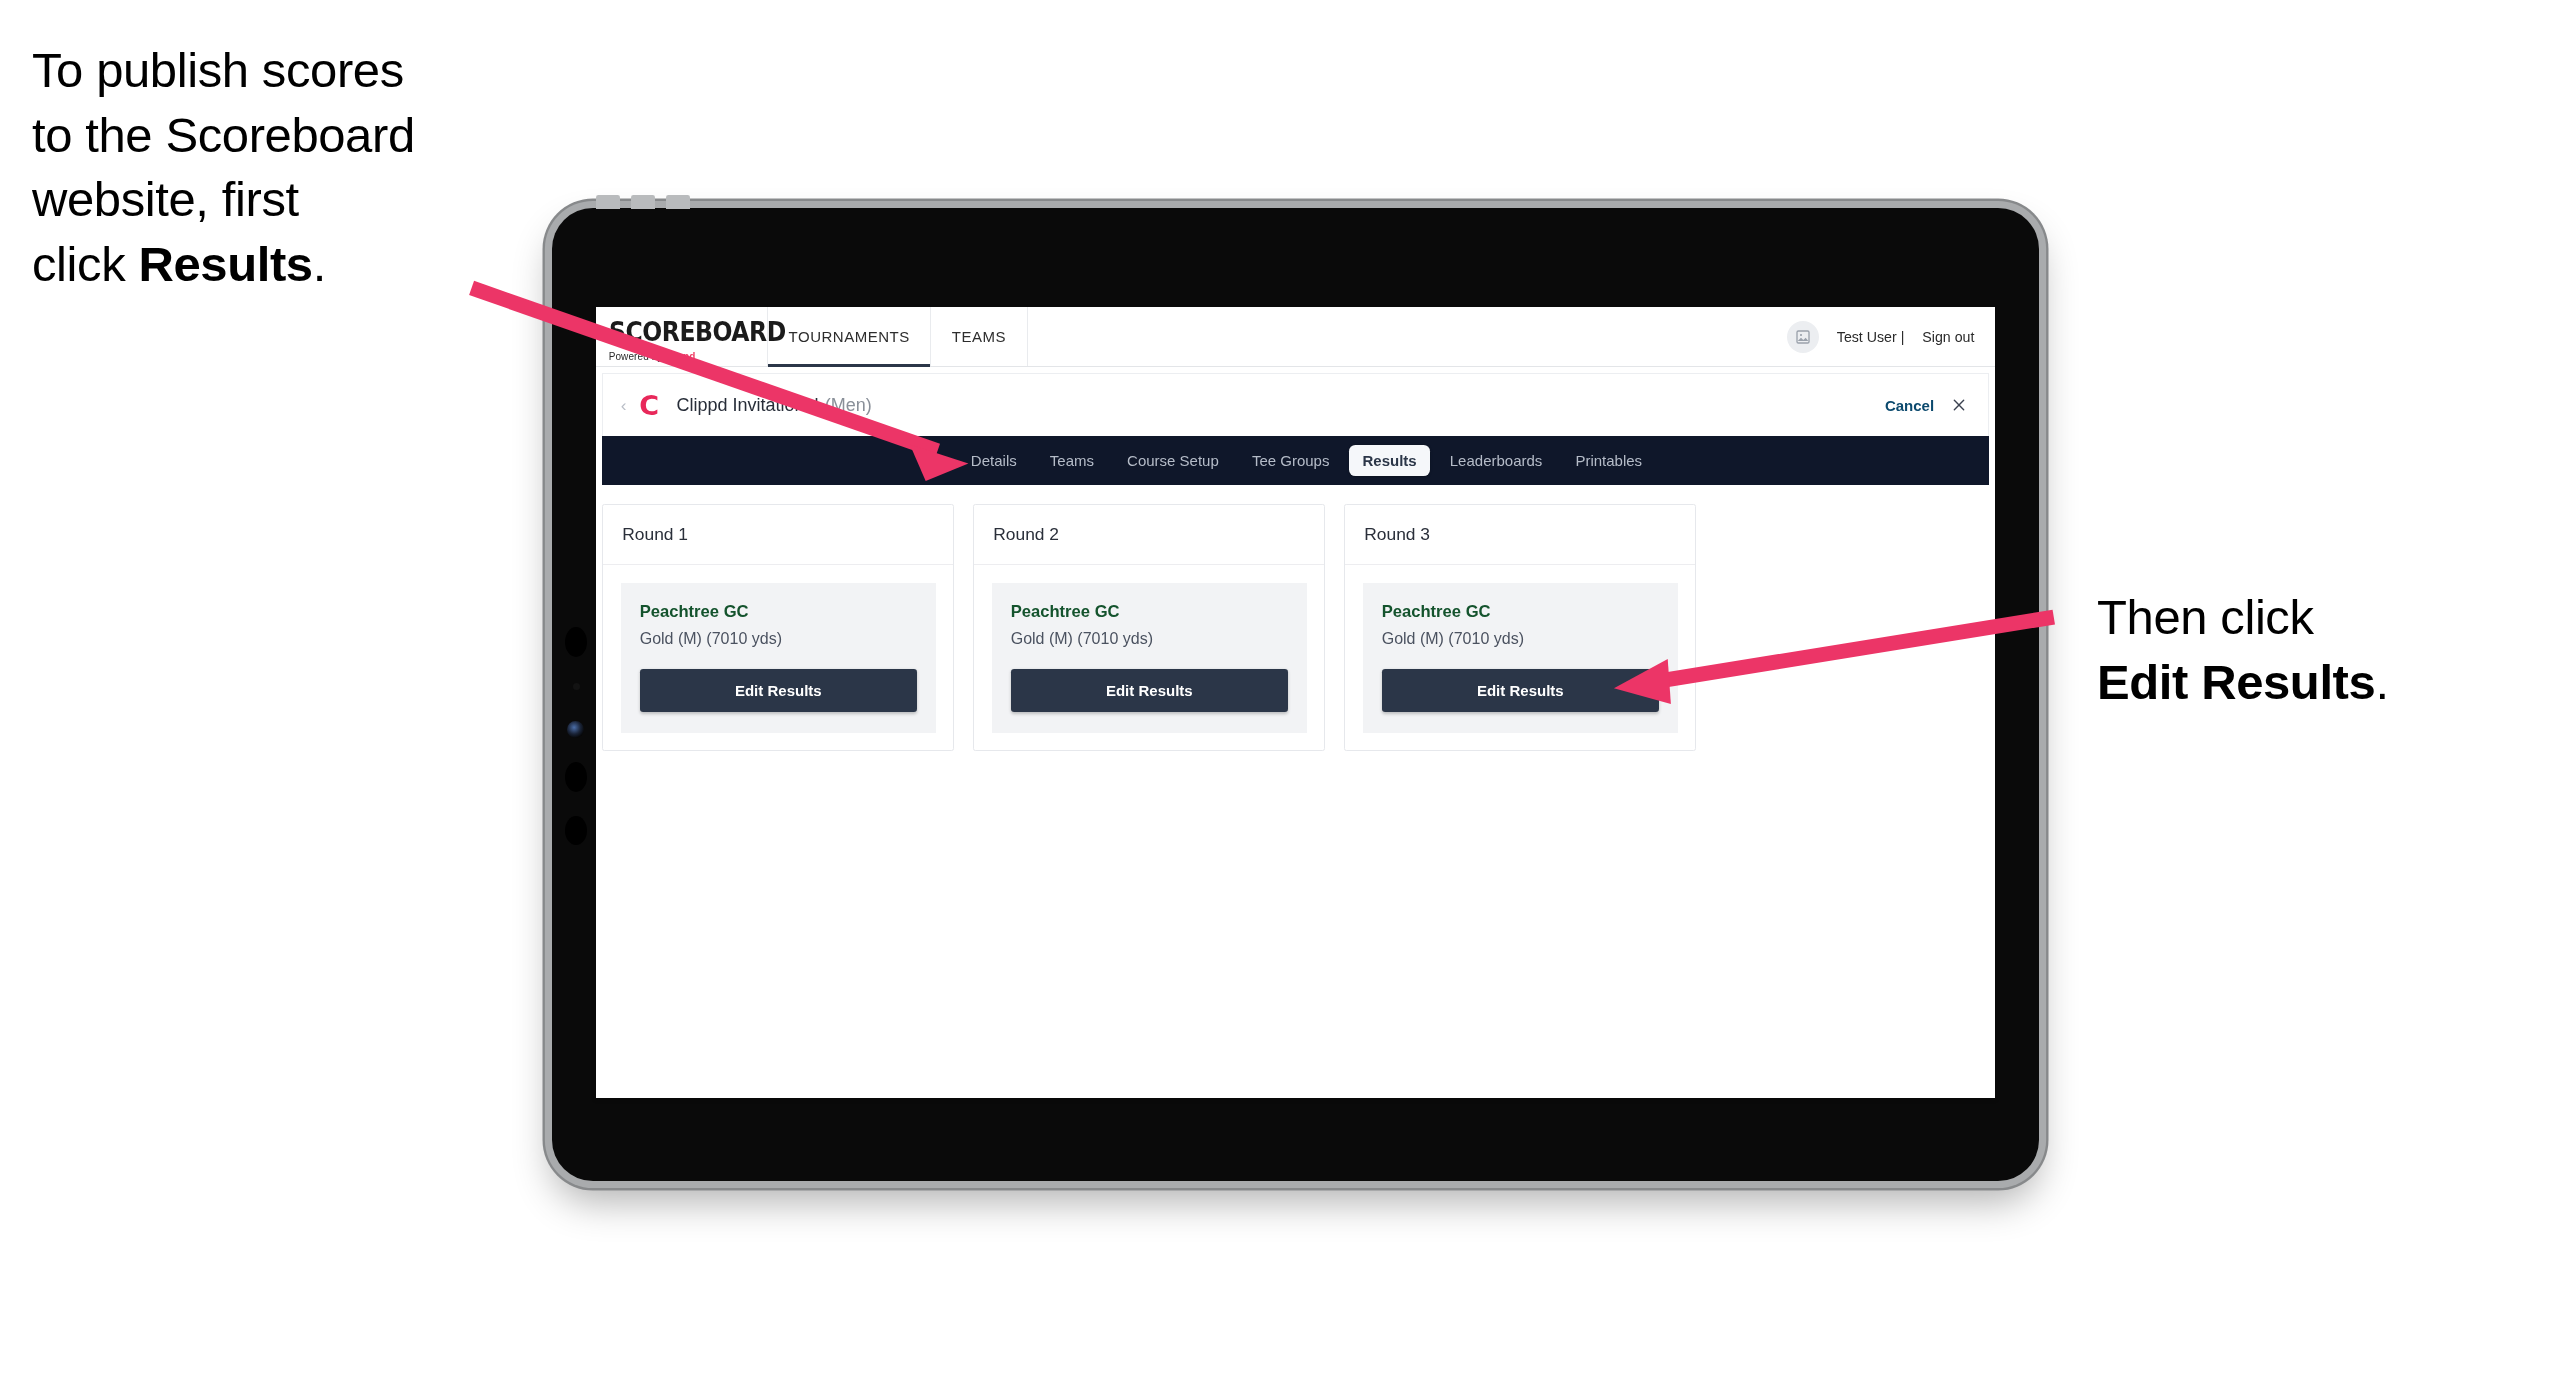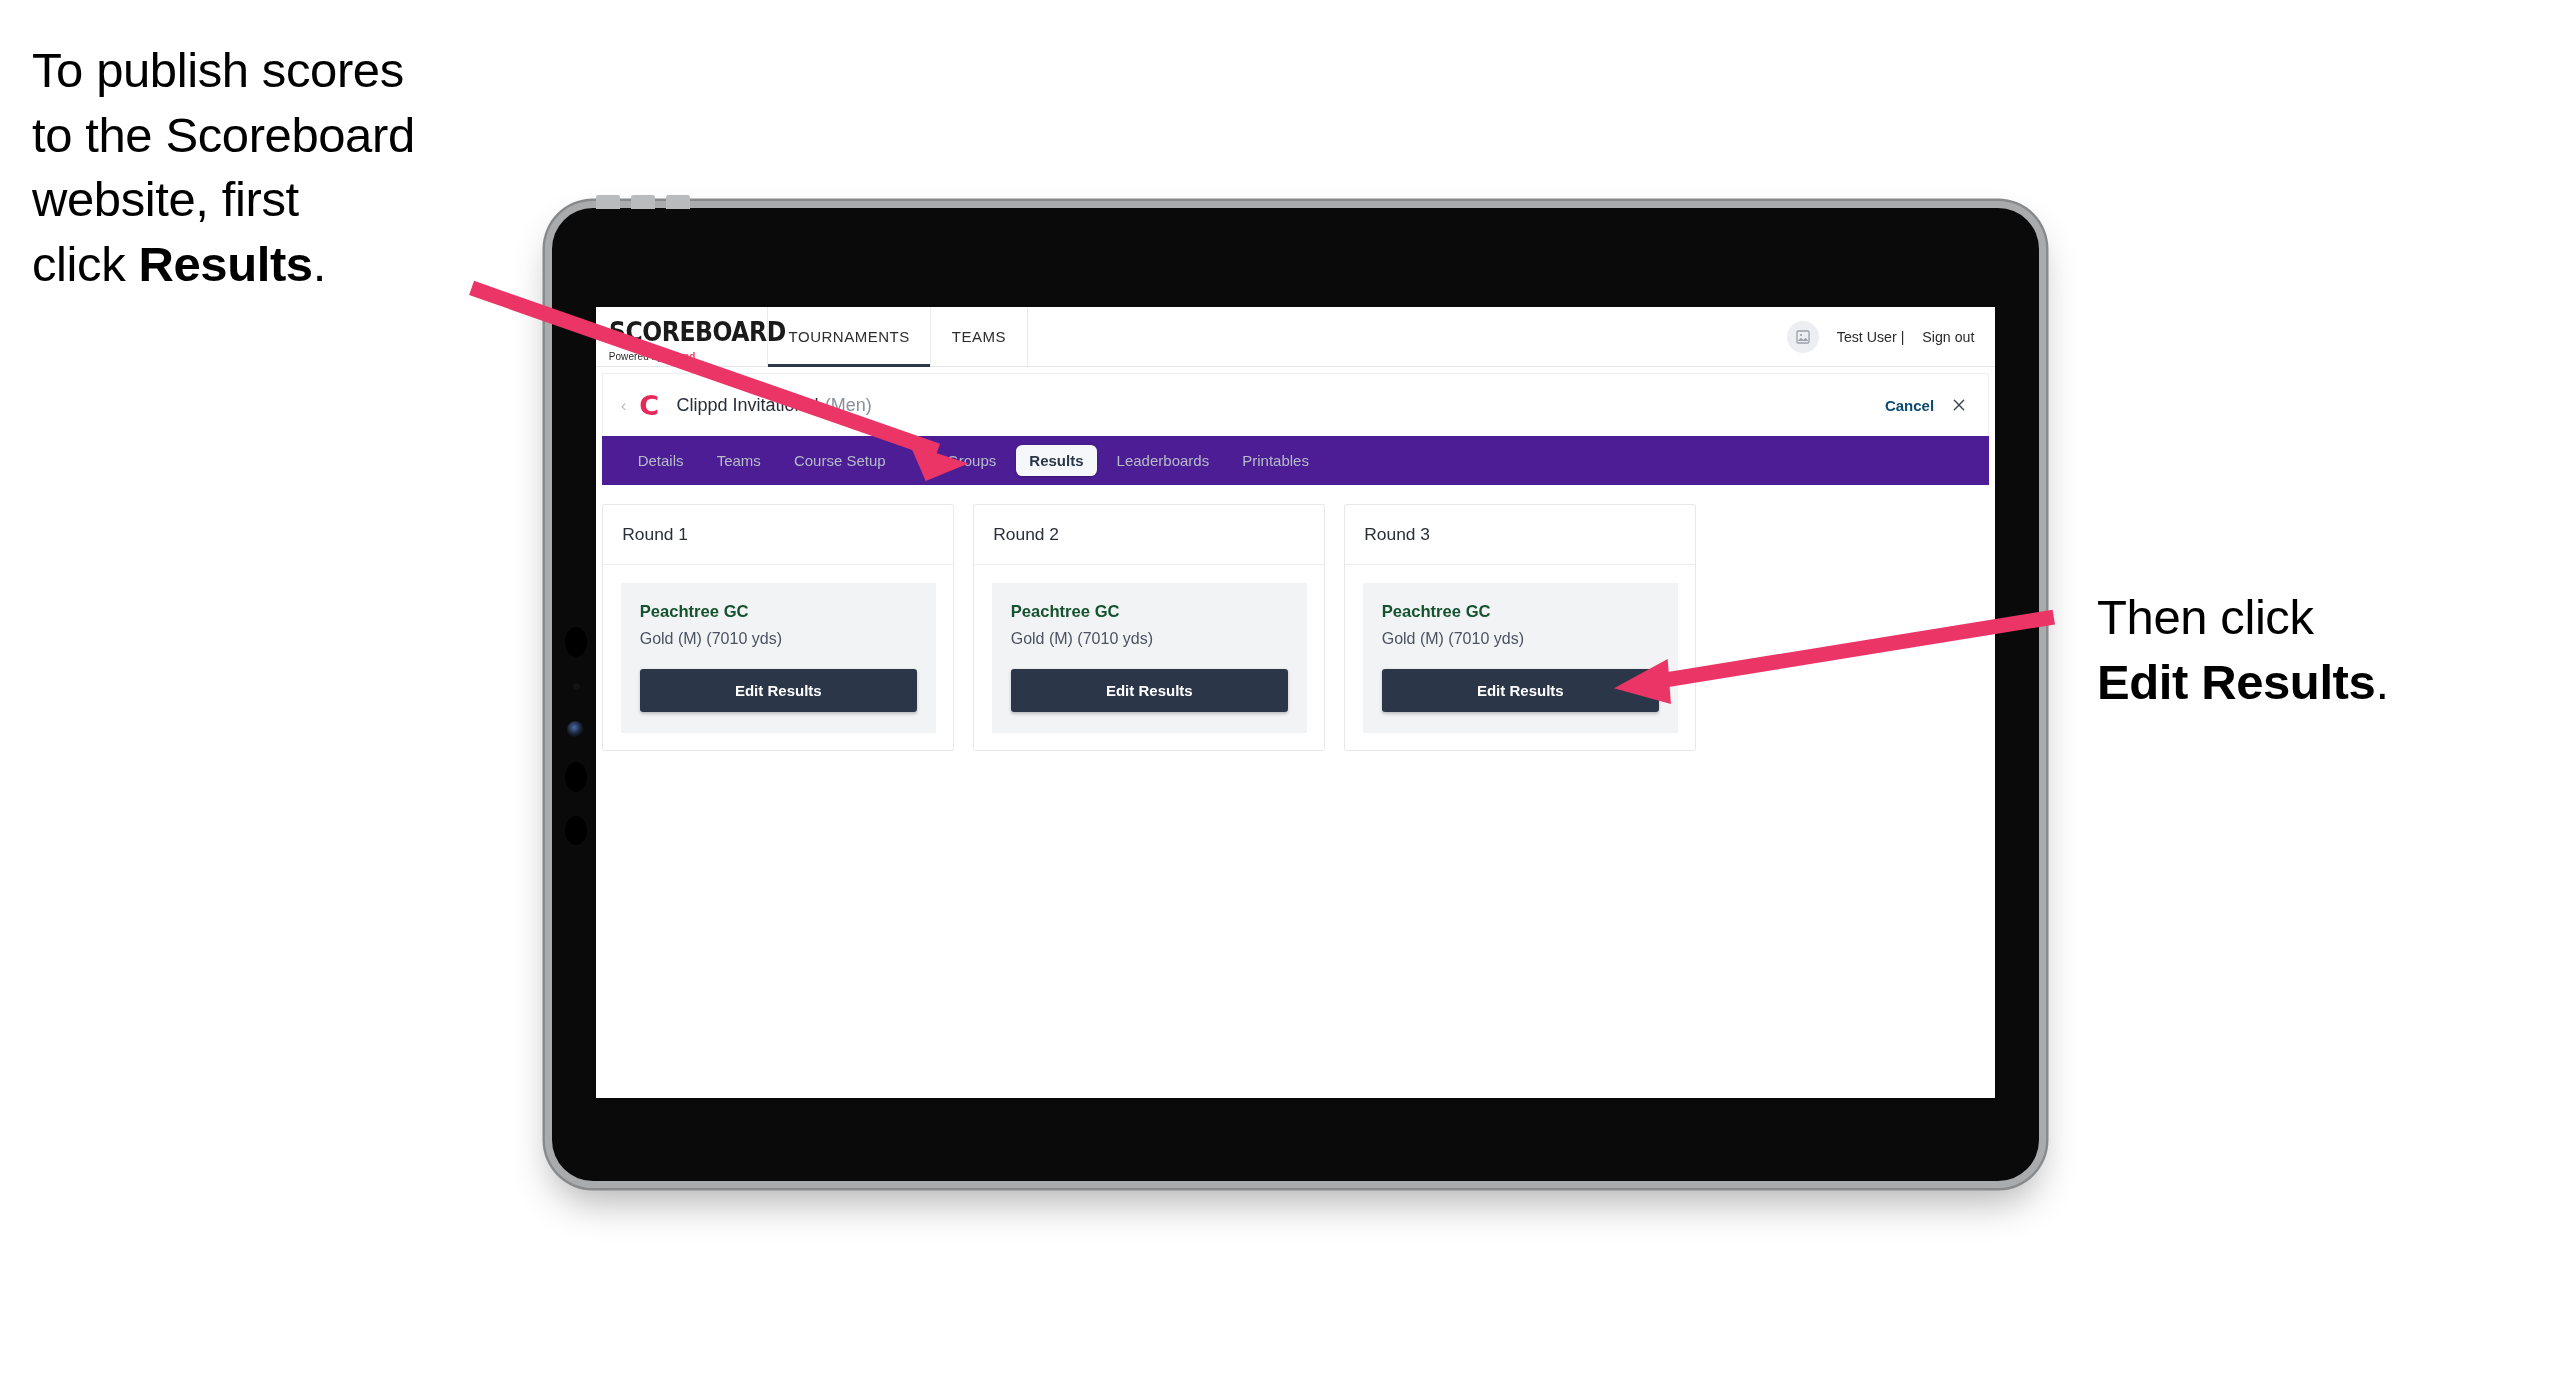--- a/index.html
+++ b/index.html
@@ -238,25 +238,26 @@
     font-size: 15px;
     color: #0c4a6e;
     cursor: pointer;
     font-weight: bold;
   }
 
   
   #subnav {
     margin: 0 6.3px;
     height: 49px;
-    background: #4c1d95;
+    background: #0f172a;
     display: flex;
     align-items: center;
     padding-left: 22px;
     gap: 6.3px;
+    justify-content: center;
   }
   .subnav-item {
     font-size: 15px;
     color: #b5bcc8;
     padding: 7.1px 13.4px;
     border-radius: 6.3px;
     cursor: pointer;
     white-space: nowrap;
   }
   .subnav-item.active {

